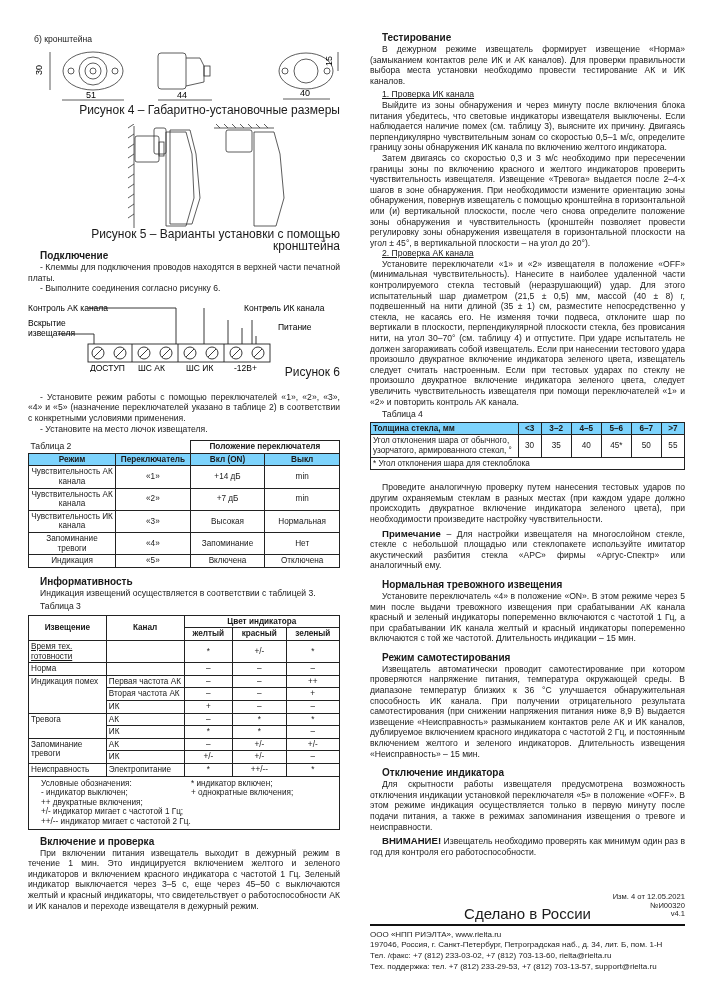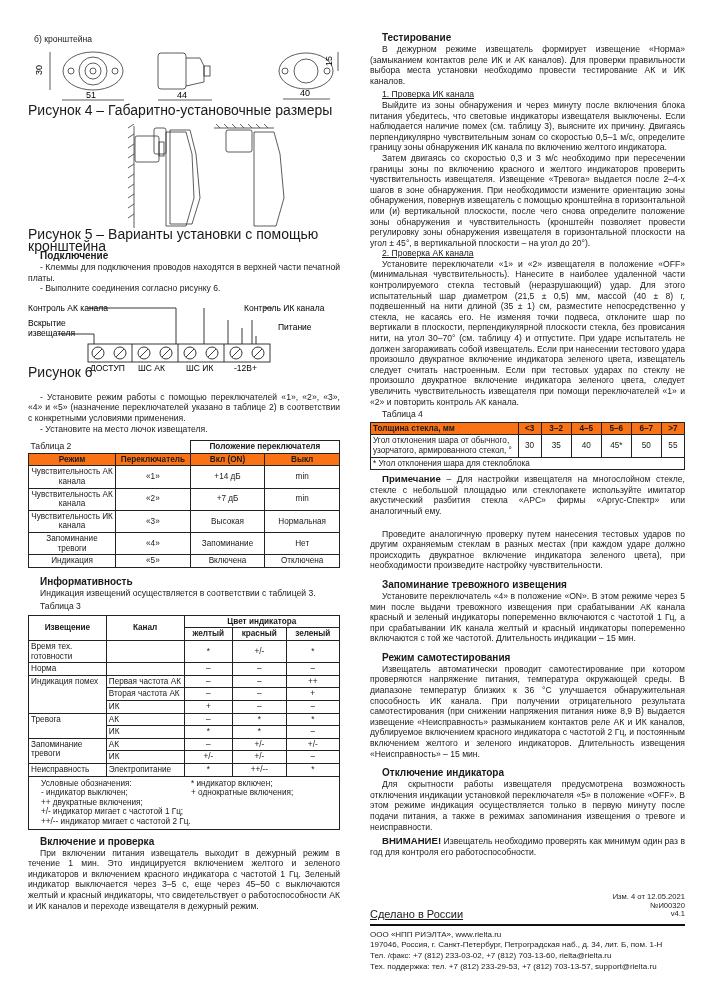--- a/index.html
+++ b/index.html
@@ -4,27 +4,27 @@
 <style>
   html, body { margin:0; padding:0; background:#ffffff; }
   body { width:707px; height:1000px; position:relative; overflow:hidden;
          font-family:"Liberation Sans", sans-serif; color:#1a1a1a; font-size:8.6px; line-height:10.6px; }
   .col { position:absolute; top:0; }
   .col-left { left:28px; width:312px; }
   .col-right { left:370px; width:315px; }
   p { margin:0; text-align:justify; text-indent:12px; }
   p.noi { text-indent:0; }
   h2 { margin:0; font-size:10px; line-height:12px; font-weight:bold; padding-left:12px; }
-  .cap { text-align:left; font-size:14px; line-height:12px; }
+  .cap { text-align:right; font-size:12px; line-height:12px; }
   .sub { text-decoration:underline; text-indent:12px; }
   table { border-collapse:collapse; width:100%; }
   td, th { border:1px solid #222; font-size:8.2px; line-height:9.6px; padding:1px 2px; text-align:center; vertical-align:middle; }
   th { font-weight:bold; }
   .tl { text-align:left; }
-  .shade { background:#f97316; }
+  .shade { background:#7dd3fc; }
   .abs { position:absolute; }
   svg text { font-family:"Liberation Sans", sans-serif; }
   .footer-line { border-top:2px solid #111; }
 </style>
 </head>
 <body>
 
 <div class="col col-left">
 
   <div style="position:relative;height:118px;">
@@ -204,21 +204,21 @@
       <th colspan="3">Цвет индикатора</th>
     </tr>
     <tr>
       <th>желтый</th>
       <th>красный</th>
       <th>зеленый</th>
     </tr>
     </tbody>
       <tbody id="t3body">
         <tr>
-          <td class="tl" rowspan="1" style="vertical-align: middle;">Время тех. готовности</td>
+          <td class="tl" rowspan="1" style="vertical-align: middle; text-decoration: underline;">Время тех. готовности</td>
           <td class="tl"></td>
           <td>*</td>
           <td>+/-</td>
           <td>*</td>
         </tr>
         <tr>
           <td class="tl" rowspan="1" style="vertical-align: middle;">Норма</td>
           <td class="tl"></td>
           <td>–</td>
           <td>–</td>
@@ -333,41 +333,41 @@
           <td>55</td>
         </tr>
       </tbody>
     <tbody>
         <tr>
       <td colspan="7" class="tl">* Угол отклонения шара для стеклоблока</td>
     </tr>
   </tbody>
     </table>
 
+  <p style="margin-top:12px;">Проведите аналогичную проверку путем нанесения тестовых ударов по другим охраняемым стеклам в разных местах (при каждом ударе должно происходить двукратное включение индикатора зеленого цвета), при необходимости произведите настройку чувствительности.</p>
   <p style="margin-top:4px;"><b style="font-size:9.6px;">Примечание</b><span> – Для настройки извещателя на многослойном стекле, стекле с небольшой площадью или стеклопакете используйте имитатор акустический разбития стекла «АРС» фирмы «Аргус-Спектр» или аналогичный ему.</span></p>
-  <p style="margin-top:12px;">Проведите аналогичную проверку путем нанесения тестовых ударов по другим охраняемым стеклам в разных местах (при каждом ударе должно происходить двукратное включение индикатора зеленого цвета), при необходимости произведите настройку чувствительности.</p>
-
-  <h2 style="margin-top:8px;">Запоминание тревожного извещения</h2>
+
+  <h2 style="margin-top:8px;">Нормальная тревожного извещения</h2>
   <p>Установите переключатель «4» в положение «ON». В этом режиме через 5 мин после выдачи тревожного извещения при срабатывании АК канала красный и зеленый индикаторы попеременно включаются с частотой 1 Гц, а при срабатывании ИК канала желтый и красный индикаторы попеременно включаются с той же частотой. Длительность индикации – 15 мин.</p>
 
   <h2 style="margin-top:8px;">Режим самотестирования</h2>
   <p>Извещатель автоматически проводит самотестирование при котором проверяются напряжение питания, температура окружающей среды. В диапазоне температур близких к 36 °С улучшается обнаружительная способность ИК канала. При получении отрицательного результата самотестирования (при снижении напряжения питания ниже 8,9 В) выдается извещение «Неисправность» размыканием контактов реле АК и ИК каналов, дублируемое включением красного индикатора с частотой 2 Гц, и постоянным включением желтого и зеленого индикаторов. Длительность извещения «Неисправность» – 15 мин.</p>
 
   <h2 style="margin-top:8px;">Отключение индикатора</h2>
   <p>Для скрытности работы извещателя предусмотрена возможность отключения индикации установкой переключателя «5» в положение «OFF». В этом режиме индикация осуществляется только в первую минуту после подачи питания, а также в режимах запоминания извещения о тревоге и неисправности.</p>
   <p style="margin-top:4px;"><b style="font-size:9.6px;">ВНИМАНИЕ!</b><span> Извещатель необходимо проверять как минимум один раз в год для контроля его работоспособности.</span></p>
 </div>
 
 <div class="abs" style="left:370px;top:893px;width:315px;">
   <div style="text-align:right;font-size:7.6px;line-height:8.6px;">
     <div>Изм. 4 от 12.05.2021</div>
     <div>№И00320</div>
     <div>v4.1</div>
   </div>
-  <div class="abs" style="left:0;width:315px;top:16px;font-size:11px;text-decoration:underline;">Сделано в России</div>
+  <div class="abs" style="left:0;width:315px;top:16px;text-align:center;font-size:15px;">Сделано в России</div>
   <div class="footer-line" style="margin-top:5px;"></div>
   <div style="margin-top:4px;font-size:8px;line-height:10.6px;">
     <div>ООО «НПП РИЭЛТА», www.rielta.ru</div>
     <div>197046, Россия, г. Санкт-Петербург, Петроградская наб., д. 34, лит. Б, пом. 1-Н</div>
     <div>Тел. /факс: +7 (812) 233-03-02, +7 (812) 703-13-60, rielta@rielta.ru</div>
     <div>Тех. поддержка: тел. +7 (812) 233-29-53, +7 (812) 703-13-57, support@rielta.ru</div>
   </div>
 </div>
 
 </body></html>

